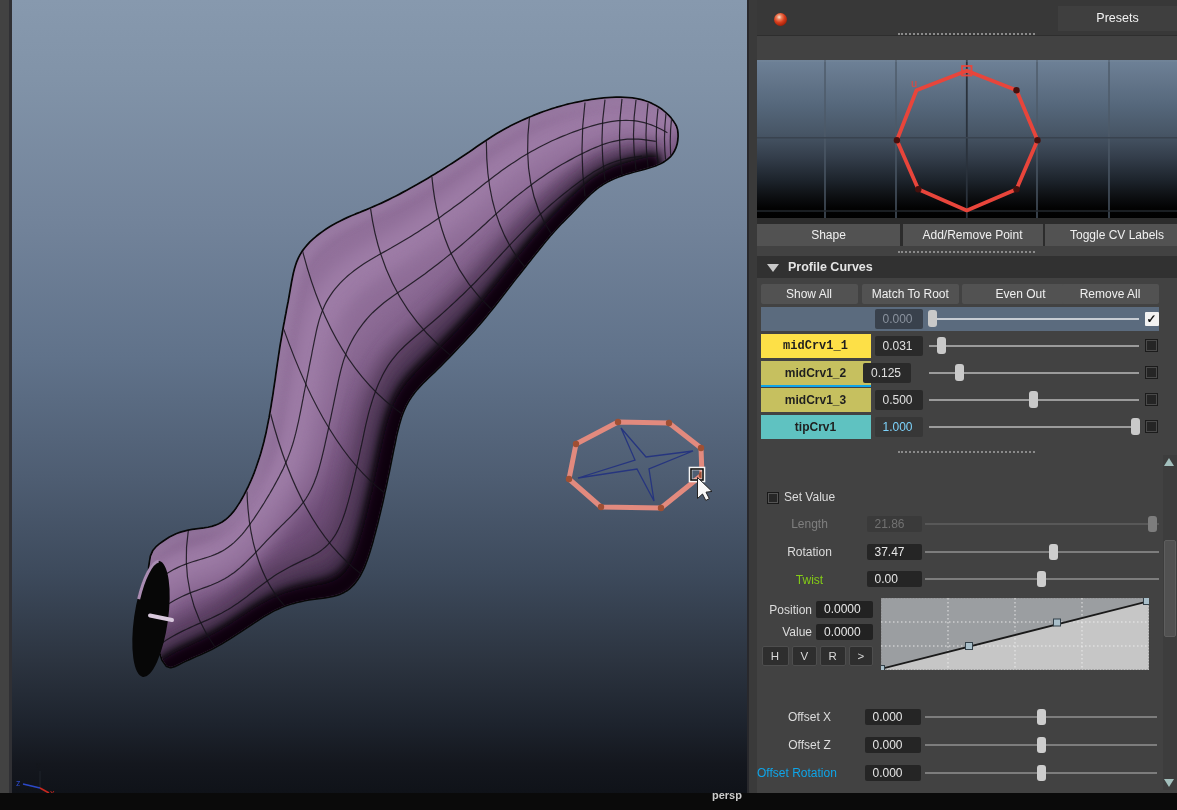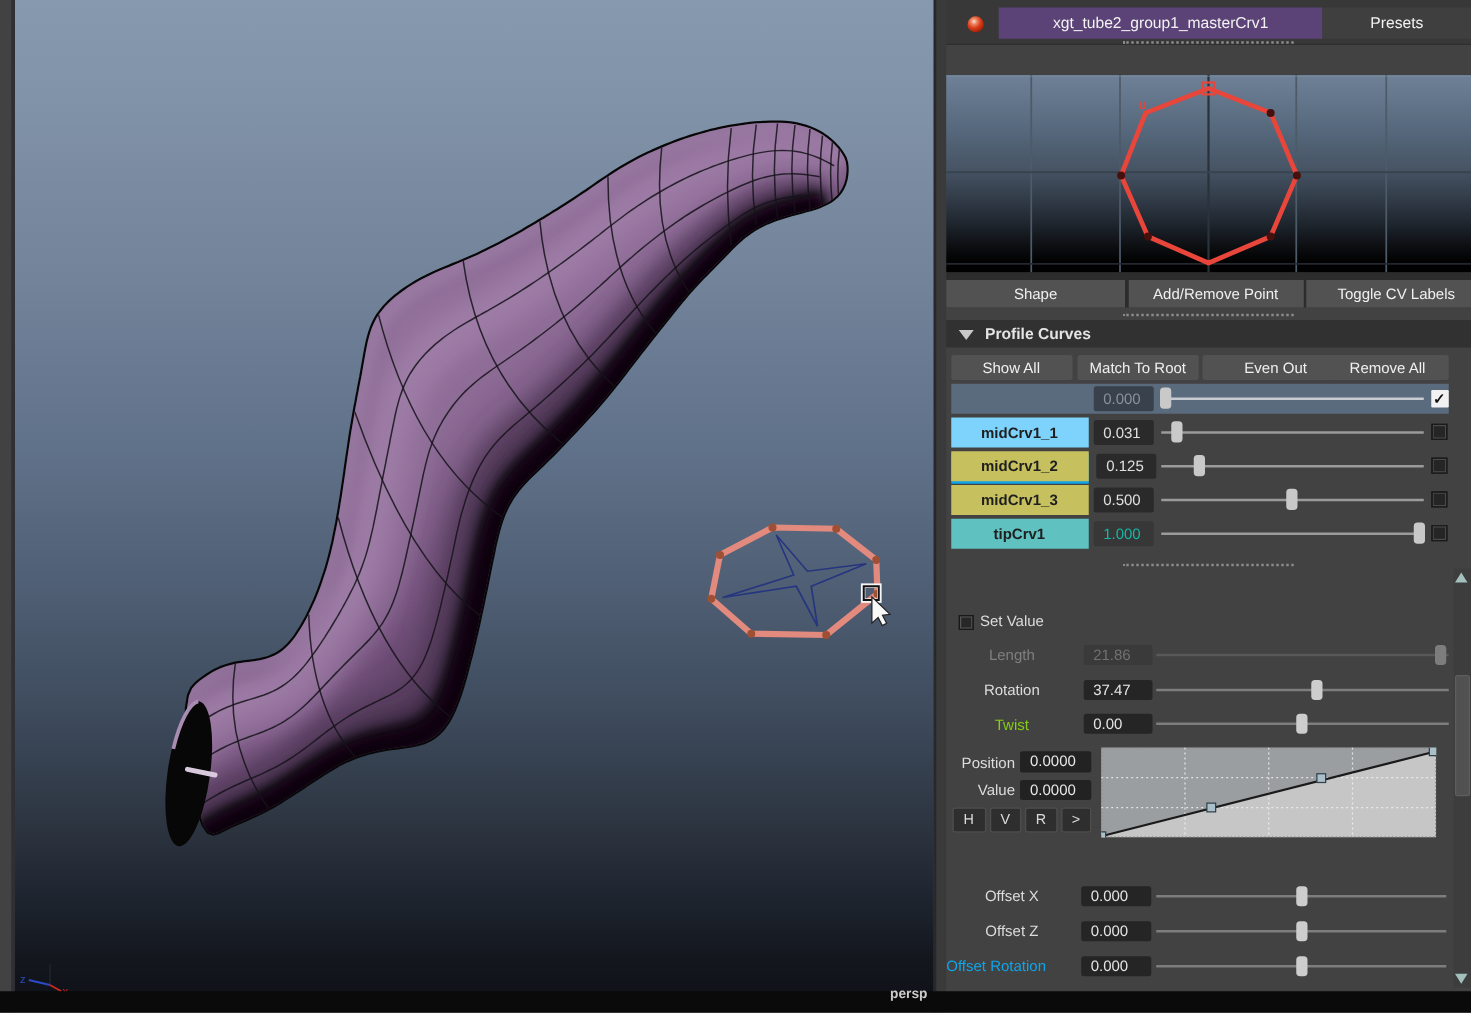--- a/index.html
+++ b/index.html
@@ -111,21 +111,20 @@
 <path d="M 40 788 L 49 793" stroke="#c8281e" stroke-width="1.6" fill="none"></path>
 <text x="36" y="768" font-size="9" fill="#15181d" font-family="Liberation Sans">y</text>
 <text x="16" y="786" font-size="9" fill="#2c49c8" font-family="Liberation Sans">z</text>
 <text x="50" y="796" font-size="9" fill="#c8281e" font-family="Liberation Sans">x</text>
 </svg>
 <div id="leftstrip" class="abs"></div>
 <div id="midstrip" class="abs"></div>
 <div id="panel" class="abs">
 <div id="topbar" class="abs"></div>
 <div class="abs" style="left:16.5px;top:12.5px;width:13px;height:13px;border-radius:50%;background:radial-gradient(circle at 40% 32%,#f4e6da 0%,#ee8560 20%,#d93e1d 45%,#a02008 75%,#701204 100%);"></div>
-<div id="tab" class="abs">xgt_tube2_group1_masterCrv1</div>
 <div id="presets" class="abs">Presets</div>
 <div class="dotsep abs" style="top:33px;"></div>
 <div class="abs" style="left:0;top:60px;width:420px;height:158px;background:linear-gradient(180deg,#6e8197 0%,#66788d 10%,#56687c 28%,#475565 47%,#333d4a 62%,#1d242c 76%,#0c0e11 87%,#020202 94%,#000 100%);"></div>
 <svg class="abs" style="left:0;top:60px" width="420" height="158" viewBox="0 0 420 158">
 <line x1="68" y1="0" x2="68" y2="158" stroke="#4d5a68" stroke-width="1.4"></line>
 <line x1="139" y1="0" x2="139" y2="158" stroke="#4d5a68" stroke-width="1.4"></line>
 <line x1="280" y1="0" x2="280" y2="158" stroke="#4d5a68" stroke-width="1.4"></line>
 <line x1="352" y1="0" x2="352" y2="158" stroke="#4d5a68" stroke-width="1.4"></line>
 <line x1="209.8" y1="0" x2="209.8" y2="158" stroke="#2a323c" stroke-width="1.8"></line>
 <line x1="0" y1="77.8" x2="420" y2="77.8" stroke="#39434f" stroke-width="1.6"></line>
@@ -149,37 +148,37 @@
 <div class="btn" style="left:3.5px;top:283.5px;width:97px;height:20px;line-height:20px;">Show All</div>
 <div class="btn" style="left:105px;top:283.5px;width:96.5px;height:20px;line-height:20px;">Match To Root</div>
 <div class="btn" style="left:204.5px;top:283.5px;width:118px;height:20px;line-height:20px;">Even Out</div>
 <div class="btn" style="left:304.5px;top:283.5px;width:97px;height:20px;line-height:20px;">Remove All</div>
 <div class="abs" style="left:3.5px;top:306.5px;width:398px;height:24px;background:#5b6b7e;"></div>
 <div class="swatch" style="top:322px;background:#0ea5e9;margin-top:41px;">rootCrv1</div>
 <div class="fld" style="left:117.5px;top:308.5px;width:48px;height:20px;line-height:20px;background:#39414c;color:#8a929e;">0.000</div>
 <div class="track" style="left:172px;top:317.5px;width:210px;background:#c7ccd3;"></div>
 <div class="handle" style="left:170.5px;top:310.0px;"></div>
 <div class="abs" style="left:387.5px;top:311.5px;width:14px;height:14px;background:#f2f2f2;border-radius:1px;color:#111;font-size:12px;font-weight:bold;line-height:14px;text-align:center;">✓</div>
-<div class="swatch" style="top:333.5px;background:#7dd3fc;">midCrv1_1</div>
+<div class="swatch" style="top:333.5px;background:#fde047;font-family:Liberation Mono, monospace;">midCrv1_1</div>
 <div class="fld" style="left:117.5px;top:335.5px;width:48px;height:20px;line-height:20px;background:#2a2a2a;color:#e0e0e0;">0.031</div>
 <div class="track" style="left:172px;top:344.5px;width:210px;background:#9b9b9b;"></div>
 <div class="handle" style="left:179.5px;top:337.0px;"></div>
 <div class="cbx" style="left:387.5px;top:338.5px;"></div>
 <div class="swatch" style="top:360.5px;background:#c6c05f;">midCrv1_2</div>
-<div class="fld" style="left:120px;top:362.5px;width:48px;height:20px;line-height:20px;background:#2a2a2a;color:#e0e0e0;">0.125</div>
+<div class="fld" style="left:106px;top:362.5px;width:48px;height:20px;line-height:20px;background:#2a2a2a;color:#e0e0e0;">0.125</div>
 <div class="track" style="left:172px;top:371.5px;width:210px;background:#9b9b9b;"></div>
 <div class="handle" style="left:197.5px;top:364.0px;"></div>
 <div class="cbx" style="left:387.5px;top:365.5px;"></div>
 <div class="swatch" style="top:387.5px;background:#c6c05f;">midCrv1_3</div>
 <div class="fld" style="left:117.5px;top:389.5px;width:48px;height:20px;line-height:20px;background:#2a2a2a;color:#e0e0e0;">0.500</div>
 <div class="track" style="left:172px;top:398.5px;width:210px;background:#9b9b9b;"></div>
 <div class="handle" style="left:271.5px;top:391.0px;"></div>
 <div class="cbx" style="left:387.5px;top:392.5px;"></div>
 <div class="swatch" style="top:414.5px;background:#5fc2c1;">tipCrv1</div>
-<div class="fld" style="left:117.5px;top:416.5px;width:48px;height:20px;line-height:20px;background:#373737;color:#14b8a6;">1.000</div>
+<div class="fld" style="left:117.5px;top:416.5px;width:48px;height:20px;line-height:20px;background:#373737;color:#7dd3fc;">1.000</div>
 <div class="track" style="left:172px;top:425.5px;width:210px;background:#9b9b9b;"></div>
 <div class="handle" style="left:373.5px;top:418.0px;"></div>
 <div class="cbx" style="left:387.5px;top:419.5px;"></div>
 <div class="dotsep abs" style="top:450.5px;"></div>
 <div class="abs" style="left:10px;top:491.5px;width:12px;height:12px;background:#272727;border:1px solid #191919;box-shadow:inset 0 0 0 1px #555;"></div>
 <div class="lbl" style="left:27px;top:490px;">Set Value</div>
 <div class="lbl" style="left:0;top:517.0px;width:105px;text-align:center;color:#7f7f7f;">Length</div>
 <div class="fld" style="left:109.5px;top:515.5px;width:55px;height:16px;line-height:16px;background:#3a3a3a;color:#717171;">21.86</div>
 <div class="track" style="left:168px;top:522.5px;width:233.5px;background:#585858;"></div>
 <div class="handle" style="left:390.5px;top:515.5px;width:9px;height:16px;background:#7d7d7d;"></div>

